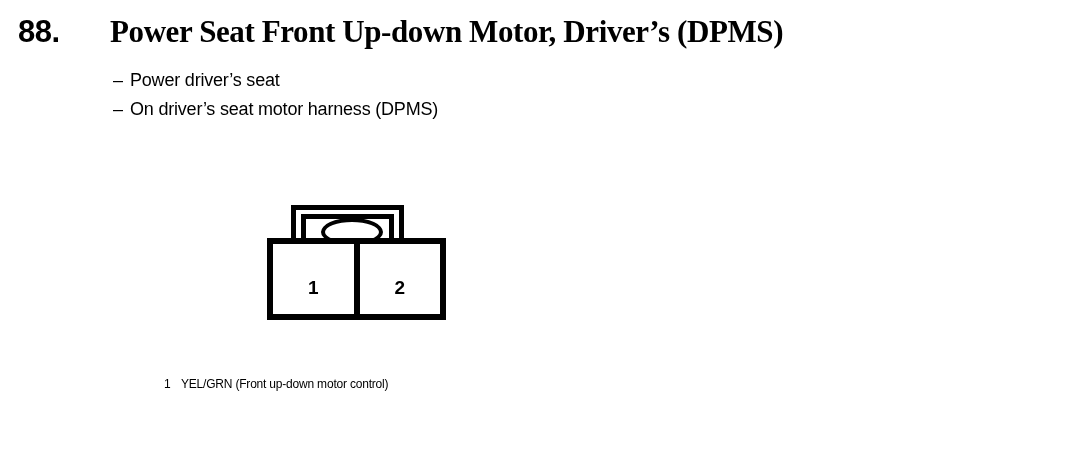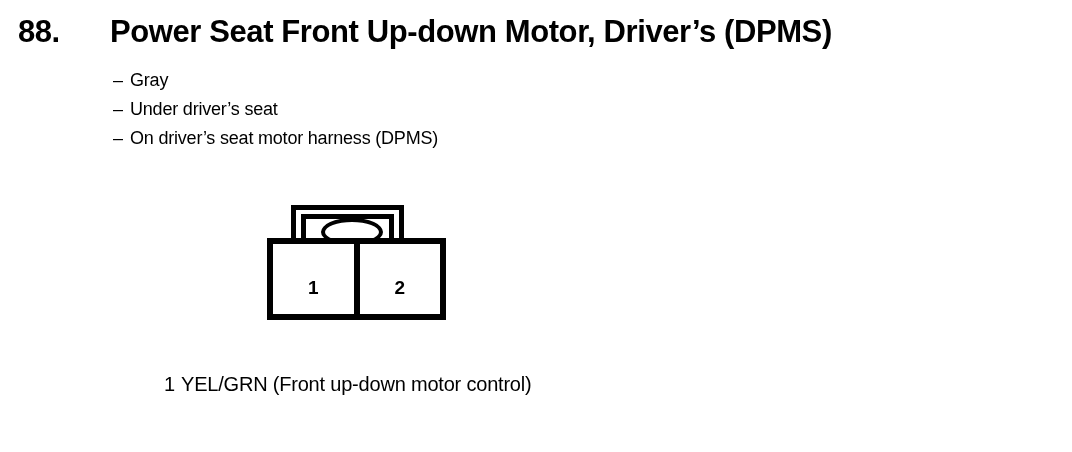--- a/index.html
+++ b/index.html
@@ -39,20 +39,21 @@
   }
   .header-title {
     position: absolute;
     left: 110px;
     top: 0;
     font-size: 31px;
     font-weight: bold;
     letter-spacing: -0.4px;
     line-height: 36px;
     white-space: nowrap;
+    font-family: Liberation Serif, serif;
   }
 
   
   .spec-list {
     position: absolute;
     left: 113px;
     top: 66px;
     width: 600px;
   }
   .spec-item {
@@ -151,44 +152,41 @@
 
   
   .pin-legend {
     position: absolute;
     left: 164px;
     top: 371px;
     width: 640px;
   }
   .pin-row {
     display: block;
-    font-size: 20px;
+    font-size: 12px;
     line-height: 27px;
     white-space: nowrap;
     letter-spacing: -0.2px;
   }
   .pin-num {
     display: inline-block;
     width: 17px;
   }
 </style>
 </head>
 <body>
 
 <div class="header">
   <span class="header-number">88.</span>
   <span class="header-title">Power Seat Front Up-down Motor, Driver’s (DPMS)</span>
 </div>
 
 <div class="spec-list">
   <span class="spec-item">
-    <span class="spec-dash">–</span><span>Gray</span>
-  </span>
-  <span class="spec-item">
-    <span class="spec-dash">–</span><span>Under driver’s seat</span>
+    <span class="spec-dash">–</span><span>Power driver’s seat</span>
   </span>
   <span class="spec-item">
     <span class="spec-dash">–</span><span>On driver’s seat motor harness (DPMS)</span>
   </span>
 </div>
 
 <div class="connector">
   <div class="latch-outer"></div>
   <div class="latch-inner"></div>
   <div class="latch-stub"></div>

